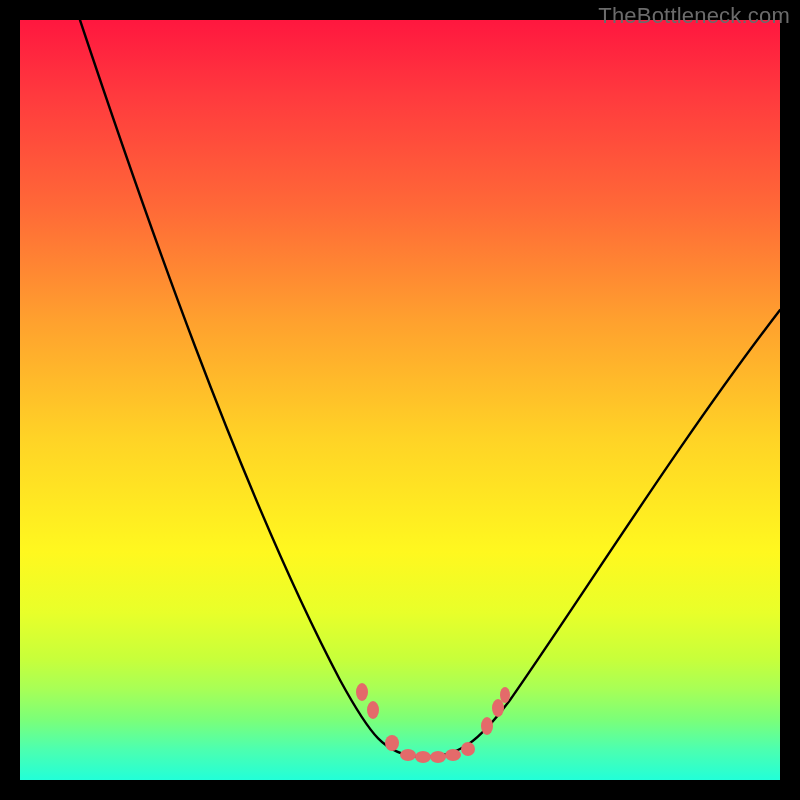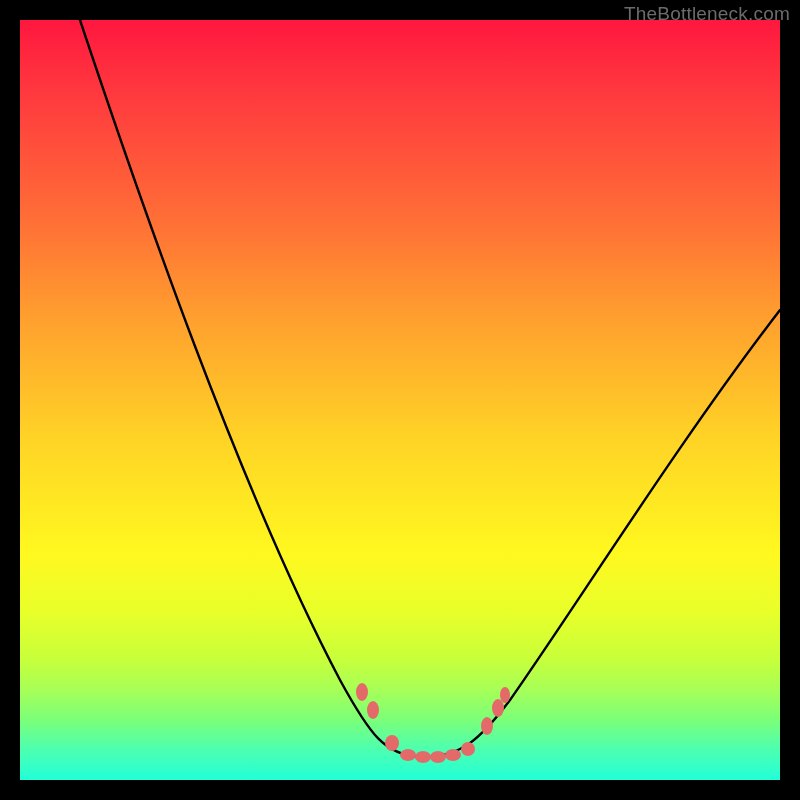--- a/index.html
+++ b/index.html
@@ -30,21 +30,21 @@
       #7cff78 92%,
       #4cffb0 96%,
       #22ffd8 100%
     );
   }
   .watermark {
     position: absolute;
     top: 3px;
     right: 10px;
     color: #6b6b6b;
-    font-size: 19px;
+    font-size: 22px;
     font-weight: 500;
     letter-spacing: 0.2px;
     z-index: 10;
   }
   svg.curve {
     position: absolute;
     left: 0;
     top: 0;
     width: 760px;
     height: 760px;

